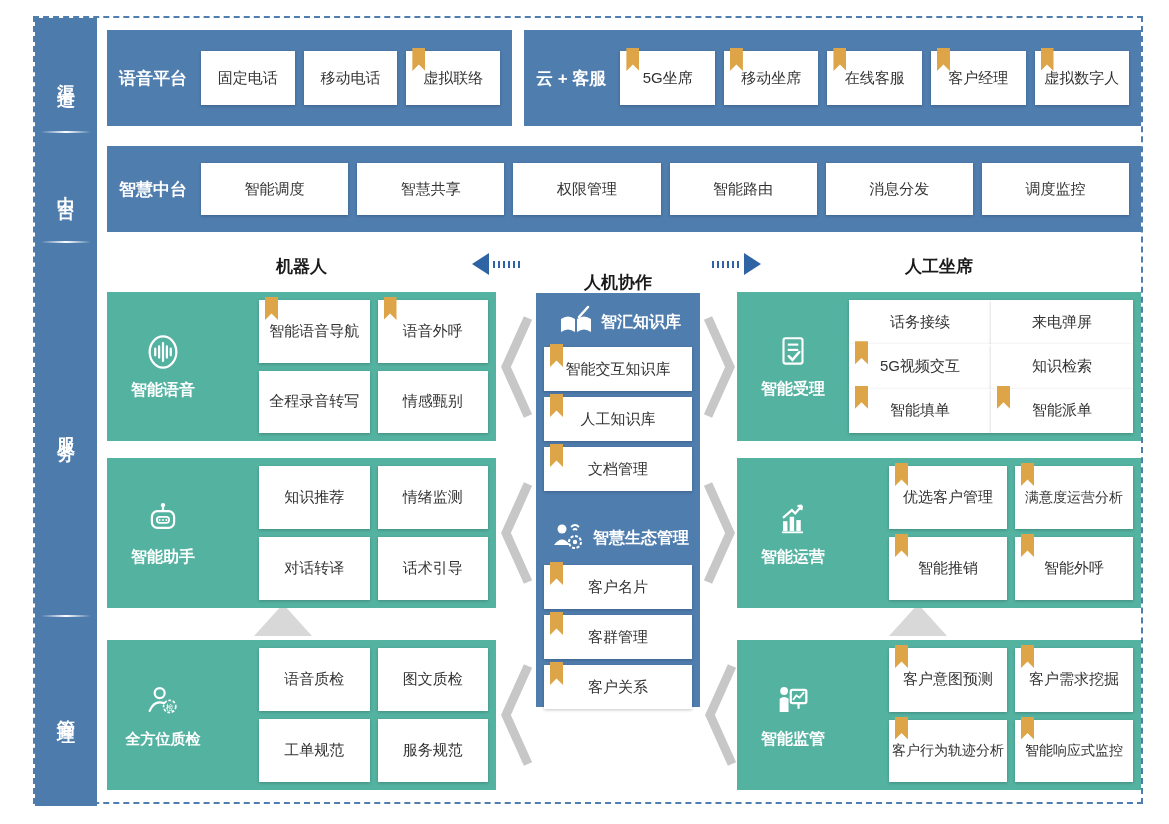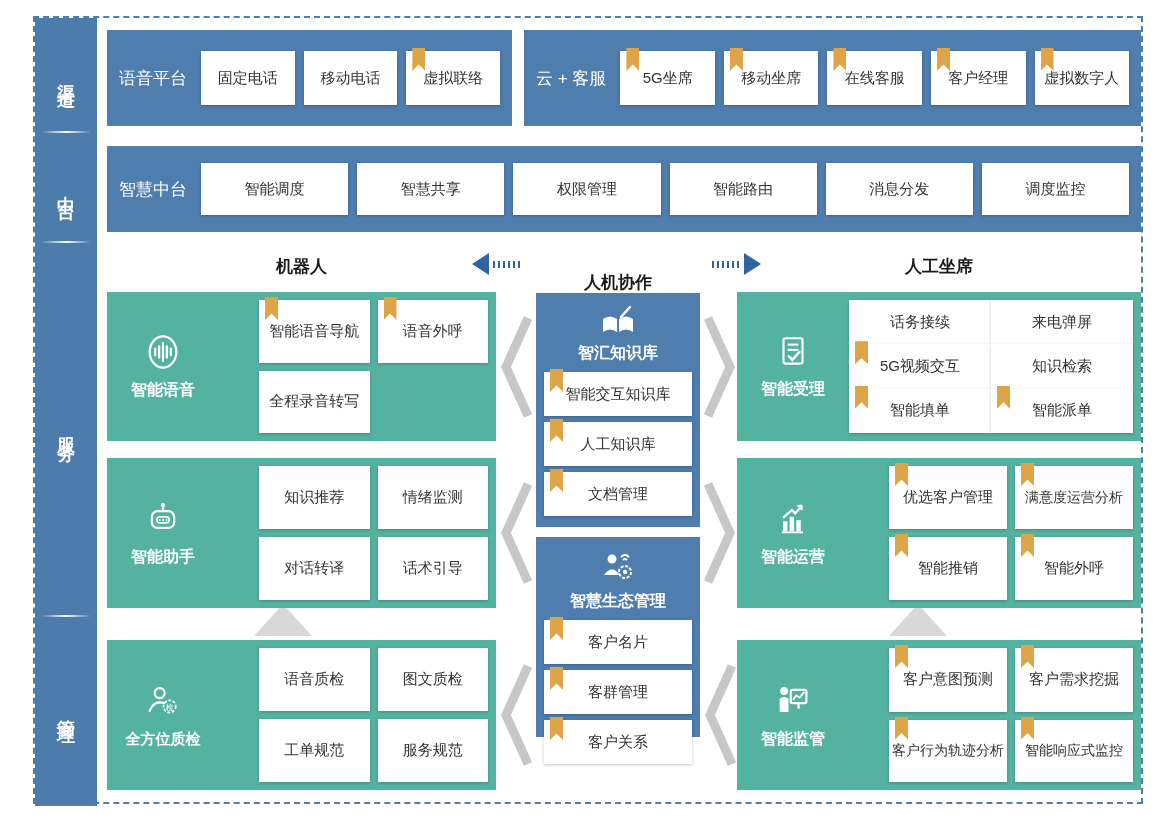--- a/index.html
+++ b/index.html
@@ -11,21 +11,21 @@
   .sidebar{position:absolute;left:35px;top:18px;width:62px;height:788px;background:#4d7bac;display:flex;flex-direction:column;}
   .side-sec{display:flex;align-items:center;justify-content:center;}
   .side-label{writing-mode:vertical-rl;text-orientation:upright;color:#fff;font-weight:bold;font-size:18px;letter-spacing:6px;}
   .side-div{height:2px;margin:0 6px;background:linear-gradient(90deg,rgba(255,255,255,0),#ffffff,rgba(255,255,255,0));}
 
   
   .panel{position:absolute;box-sizing:border-box;}
   .blue{background:#4f7dae;}
   .teal{background:#54b2a1;}
   .rowpanel{display:flex;align-items:center;padding:0 12px;}
-  .row-title{color:#fff;font-weight:normal;font-size:17px;white-space:nowrap;margin-right:14px;}
+  .row-title{color:#fff;font-weight:bold;font-size:17px;white-space:nowrap;margin-right:14px;}
   .rowboxes{display:flex;flex:1;gap:9px;align-items:center;}
   .wbox{position:relative;background:#fff;display:flex;align-items:center;justify-content:center;color:#333;font-size:15px;box-shadow:0 1px 3px rgba(0,0,0,.22);white-space:nowrap;}
   .rowboxes .wbox{flex:1;height:54px;}
   .mid .wbox{height:52px;}
   .bookmark{position:absolute;top:-3px;left:6px;width:13px;height:23px;background:#dda548;clip-path:polygon(0 0,100% 0,100% 100%,50% 72%,0 100%);}
 
   
   .collab-label{position:absolute;font-weight:bold;font-size:17px;color:#1b1b1b;text-align:center;}
   .arrowgrp{position:absolute;display:flex;align-items:center;gap:4px;}
   .tri-left{width:0;height:0;border-top:11px solid transparent;border-bottom:11px solid transparent;border-right:17px solid #2e63a4;}
@@ -35,21 +35,21 @@
   
   .svc{display:flex;padding:8px;gap:8px;}
   .svc-label{width:96px;display:flex;flex-direction:column;align-items:center;justify-content:center;gap:8px;flex:none;}
   .svc-title{color:#fff;font-weight:bold;font-size:16px;white-space:nowrap;}
   .grid2{flex:1;display:grid;grid-template-columns:1fr 1fr;gap:8px;padding-left:40px;}
   .grid3r{flex:1;display:grid;grid-template-columns:1fr 1fr;grid-auto-rows:1fr;gap:0;}
   .grid3r .wbox{font-size:15px;}
 
   
   .kcol{display:flex;flex-direction:column;padding:6px 8px;}
-  .khead{display:flex;flex-direction:column;align-items:center;justify-content:center;gap:4px;padding:6px 0 8px;}
+  .khead{display:flex;flex-direction:row;align-items:center;justify-content:center;gap:4px;padding:6px 0 8px;}
   .ktitle{color:#fff;font-weight:bold;font-size:16px;white-space:nowrap;}
   .kitems{display:flex;flex-direction:column;gap:6px;}
   .kitems .wbox{height:44px;}
 
   
   .chev{position:absolute;}
   .uparrow{position:absolute;width:0;height:0;border-left:29px solid transparent;border-right:29px solid transparent;border-bottom:32px solid #d8d8d8;}
   .icon{display:flex;align-items:center;justify-content:center;}
 </style>
 </head>
@@ -196,20 +196,23 @@
           <span class="bookmark"></span>
           <span>智能语音导航</span>
         </div>
       <div class="wbox">
           <span class="bookmark"></span>
           <span>语音外呼</span>
         </div>
       <div class="wbox">
           <span>全程录音转写</span>
         </div>
+      <div class="wbox">
+          <span>情感甄别</span>
+        </div>
     </div>
   </div>
 
   <div class="panel teal svc" style="left:107px;top:458px;width:389px;height:150px">
     <div class="svc-label">
       <span class="icon">
         <svg width="40" height="40" viewBox="0 0 36 36">
             <line x1="18" y1="7" x2="18" y2="11" stroke="#fff" stroke-width="2"></line>
             <circle cx="18" cy="5.5" r="2" fill="#fff"></circle>
             <rect x="8" y="11" width="20" height="15" rx="5" fill="none" stroke="#fff" stroke-width="2"></rect>
@@ -285,21 +288,21 @@
           <span class="bookmark"></span>
           <span>人工知识库</span>
         </div>
       <div class="wbox">
           <span class="bookmark"></span>
           <span>文档管理</span>
         </div>
     </div>
   </div>
 
-  <div class="panel blue kcol" style="left:536px;top:537px;width:164px;height:200px">
+  <div class="panel blue kcol" style="left:536px;top:507px;width:164px;height:200px">
     <div class="khead">
       <span class="icon">
         <svg width="42" height="38" viewBox="0 0 42 38">
             <circle cx="15" cy="10" r="4.5" fill="#fff"></circle>
             <path d="M7,26 Q15,15 23,26 Z" fill="#fff"></path>
             <path d="M24,8 q4,-4 8,0" fill="none" stroke="#fff" stroke-width="1.8"></path>
             <path d="M26,11 q2,-2 4,0" fill="none" stroke="#fff" stroke-width="1.8"></path>
             <circle cx="28" cy="23" r="6" fill="none" stroke="#fff" stroke-width="2" stroke-dasharray="3 1.6"></circle>
             <circle cx="28" cy="23" r="2.2" fill="#fff"></circle>
           </svg>

